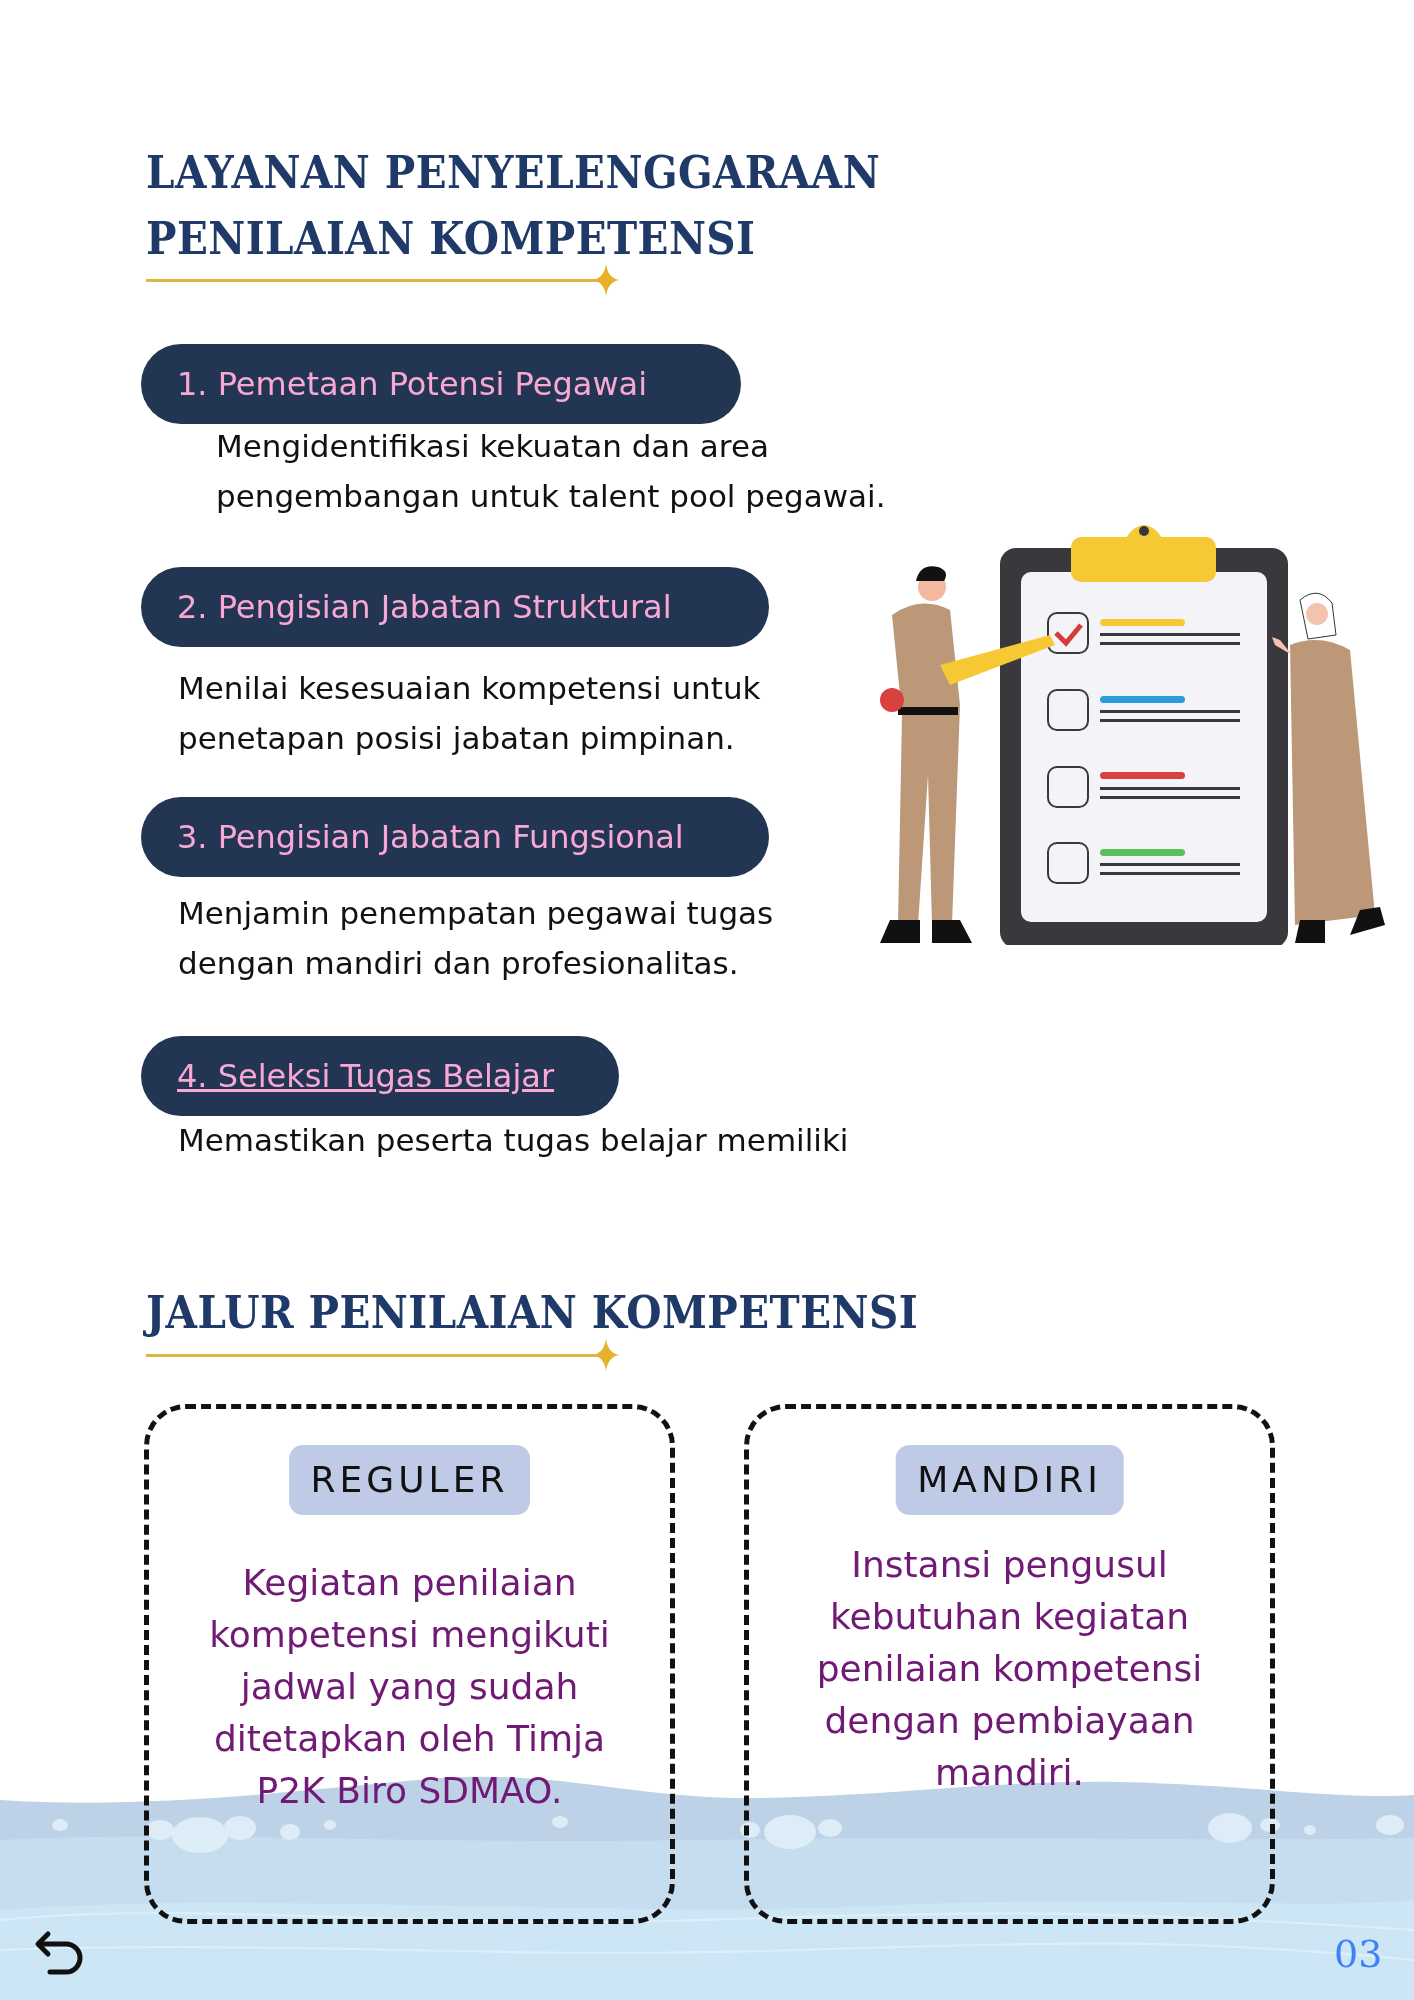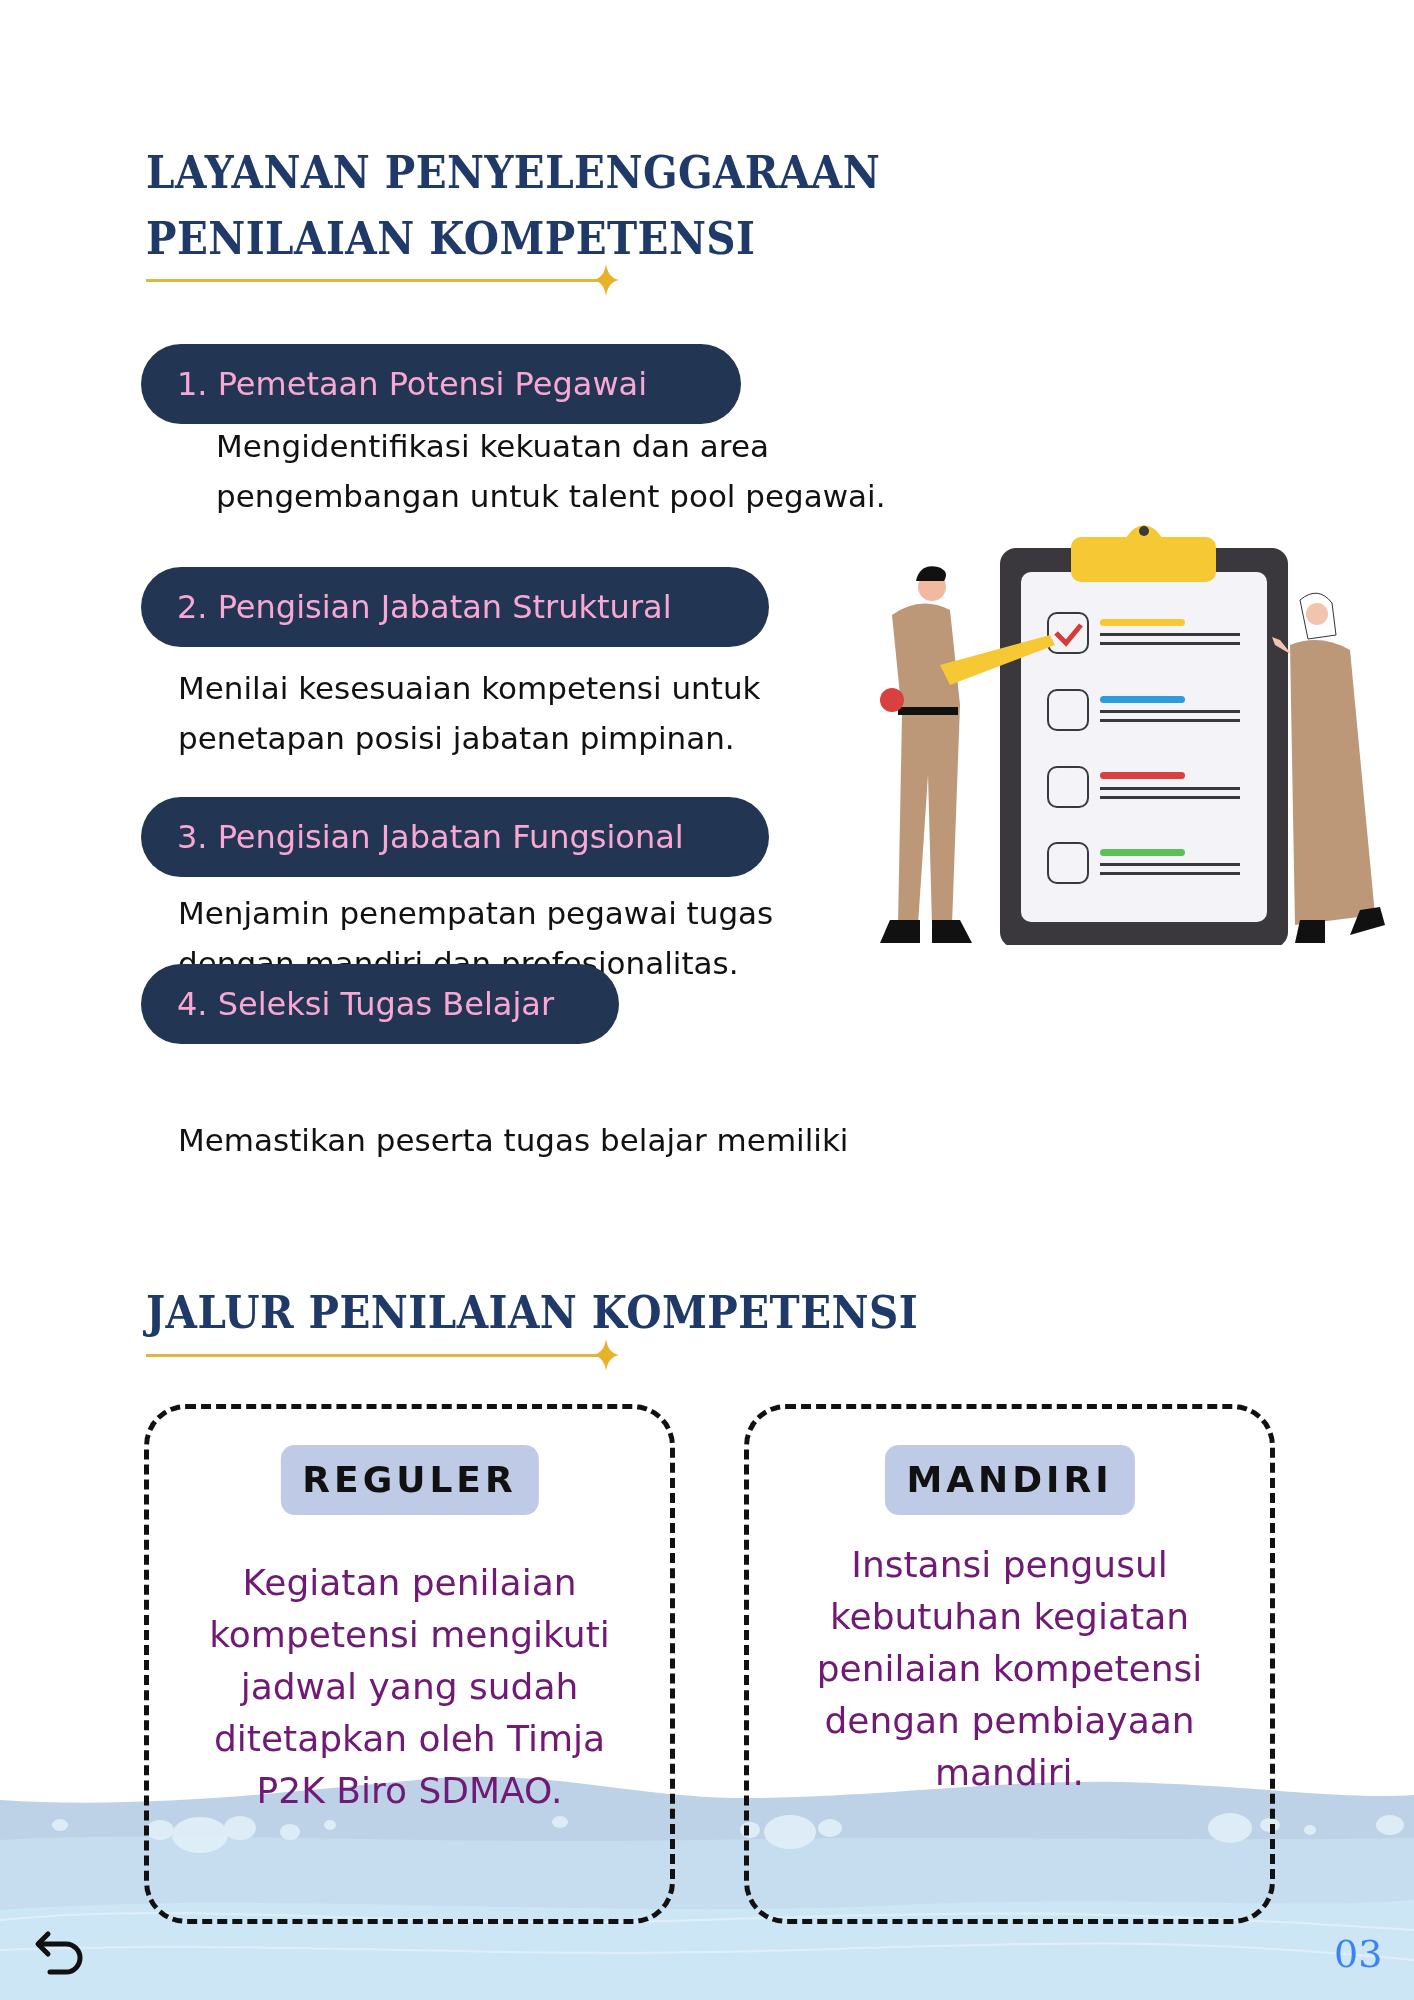--- a/index.html
+++ b/index.html
@@ -35,21 +35,21 @@
   .card {
     position: absolute; top: 1404px; height: 520px;
     border: 5px dashed #111; border-radius: 42px;
   }
   .card-1 { left: 144px; width: 531px; }
   .card-2 { left: 744px; width: 531px; }
   .badge {
     position: absolute; top: 36px; height: 70px;
     left: 50%; transform: translateX(-50%);
     background: #bfcbe6; border-radius: 14px;
-    font-weight: bold; font-size: 36px; letter-spacing: 4px; line-height: 70px;
+    font-weight: normal; font-size: 36px; letter-spacing: 4px; line-height: 70px;
     padding: 0 22px; color: #111;
   }
   .card-text {
     position: absolute; left: 0; right: 0; text-align: center;
     font-size: 36px; line-height: 52px; color: #701a75;
   }
   .card-1 .card-text { top: 148px; }
   .card-2 .card-text { top: 130px; }
 
   .back-icon { position: absolute; left: 32px; top: 1930px; width: 54px; height: 48px; }
@@ -107,21 +107,21 @@
   <div>Menilai kesesuaian kompetensi untuk</div>
   <div>penetapan posisi jabatan pimpinan.</div>
 </div>
 
 <div class="pill" style="top:797px; width:628px;">3.  Pengisian Jabatan Fungsional</div>
 <div class="desc" style="top:888px;">
   <div>Menjamin penempatan pegawai tugas</div>
   <div>dengan mandiri dan profesionalitas.</div>
 </div>
 
-<div class="pill" style="top:964px; width:478px;">4. Seleksi Tugas Belajar</div>
+<div class="pill" style="top:1036px; width:478px;text-decoration:underline;">4. Seleksi Tugas Belajar</div>
 <div class="desc" style="top:1115px;">
   <div>Memastikan peserta tugas belajar memiliki</div>
 </div>
 
 <svg class="illustration" viewBox="0 0 505 430">
 
   <rect x="120" y="33" width="288" height="400" rx="16" fill="#3b383d"></rect>
   <rect x="141" y="57" width="246" height="350" rx="10" fill="#f4f4f8"></rect>
   <rect x="191" y="22" width="145" height="45" rx="10" fill="#f6c934"></rect>
   <path d="M245 24 Q264 -4 283 24 Z" fill="#f6c934"></path>

